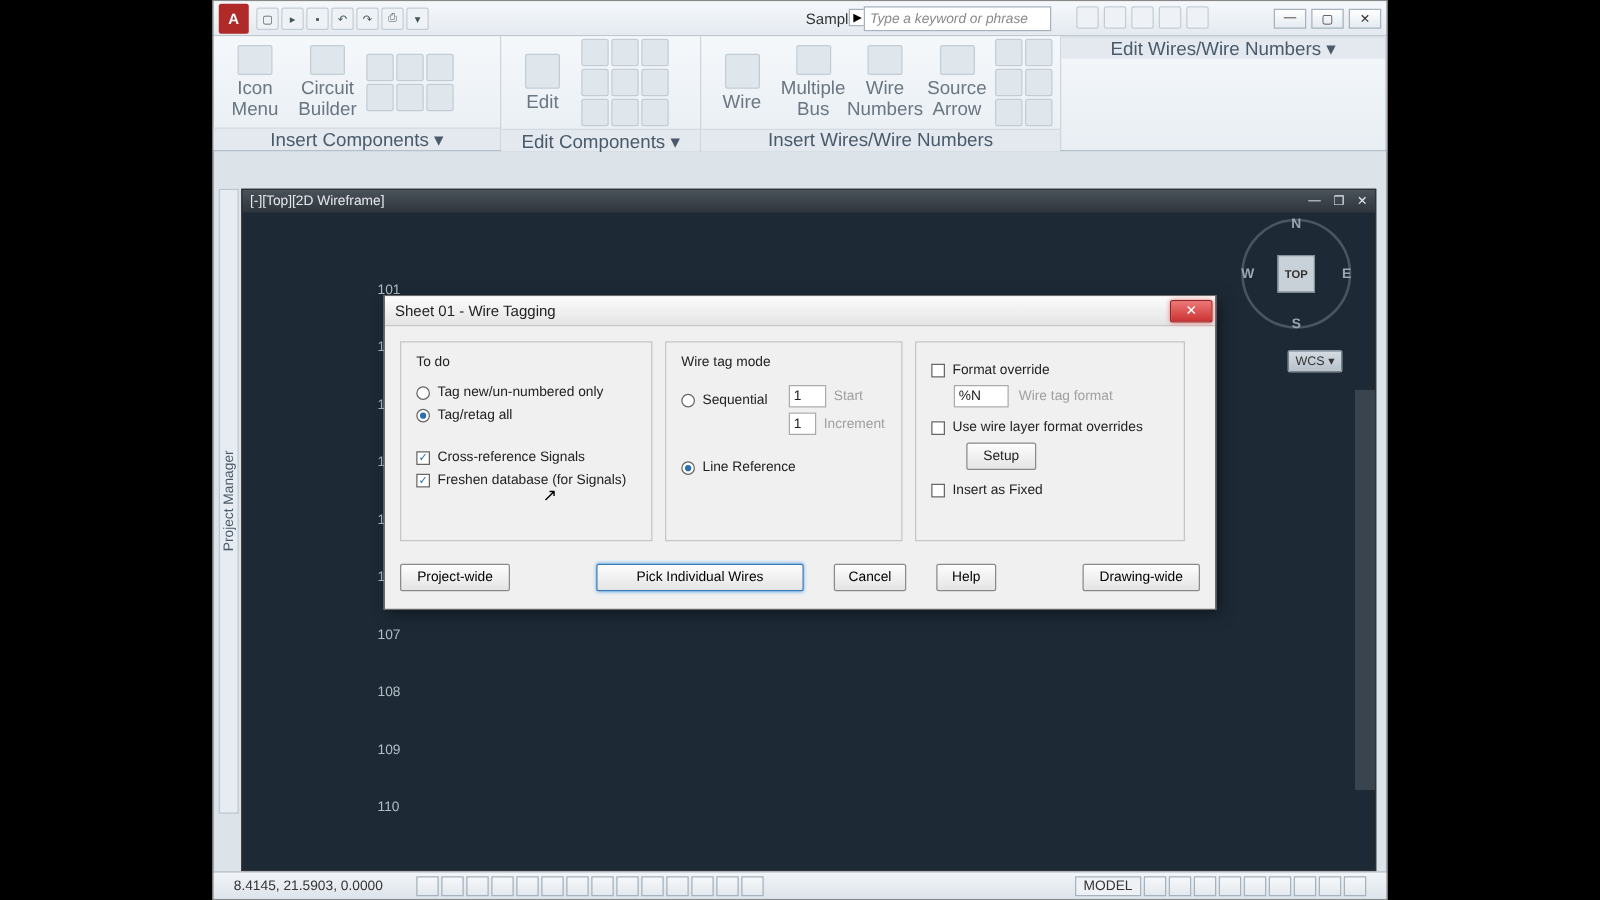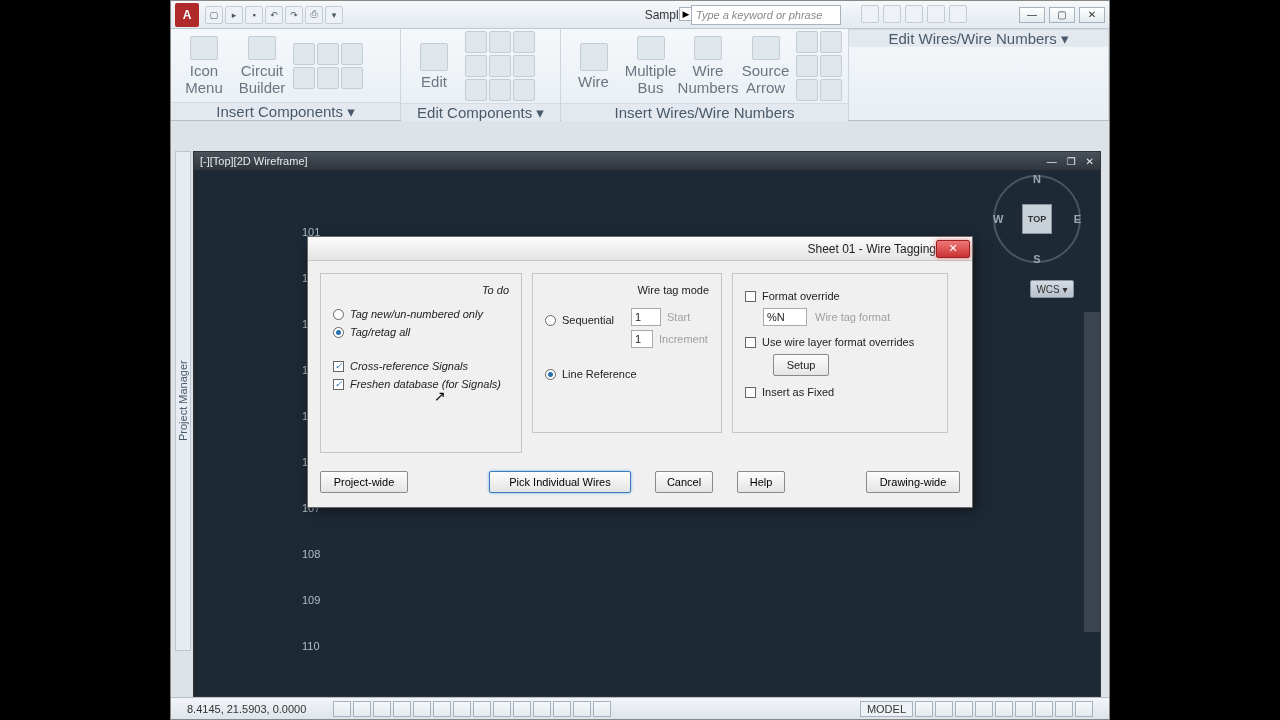--- a/index.html
+++ b/index.html
@@ -47,27 +47,27 @@
 .right-palette { position:absolute; right:0; top:160px; width:16px; height:320px; background:#3a444f; }
 
 .statusbar { position:absolute; left:0; right:0; bottom:0; height:22px; background: linear-gradient(#f2f5f8,#dde4eb); border-top:1px solid #b4bfc9; display:flex; align-items:center; font-size:11px; padding: 0 16px; gap:6px; color:#333; }
 .sb-coords { width: 140px; }
 .sb-btn-row { display:flex; gap:2px; }
 .sb-btn { width:18px; height:16px; border:1px solid #a6b2bd; background:linear-gradient(#f6f8fa,#e3e9ef); }
 .sb-right { margin-left:auto; display:flex; gap:2px; align-items:center; }
 .sb-model { padding: 1px 6px; border:1px solid #a6b2bd; background:#eef2f6; }
 
 
-.dialog { position:absolute; left: 307px; top: 236px; width: 666px; background:#f0f0f0; border:1px solid #6a6a6a; box-shadow: 3px 3px 12px rgba(0,0,0,0.5); text-align: right; }
+.dialog { position:absolute; left: 307px; top: 236px; width: 666px; background:#f0f0f0; border:1px solid #6a6a6a; box-shadow: 3px 3px 12px rgba(0,0,0,0.5); }
 .dlg-title { height: 24px; background: linear-gradient(#fcfcfc,#e4e4e4); border-bottom:1px solid #c8c8c8; display:flex; align-items:center; padding: 0 2px 0 8px; font-size:12px; }
 .dlg-title-text { flex:1; color:#222; }
 .dlg-close { width:34px; height:18px; background: linear-gradient(#e77,#c33); border:1px solid #922; color:#fff; display:flex; align-items:center; justify-content:center; font-size:11px; border-radius:2px; box-shadow: 0 0 4px #e77; }
 .dlg-body { padding: 12px; display:flex; gap:10px; font-size:11px; color:#222; }
 .panel { border:1px solid #c6c6c6; padding: 10px 12px; background:#f0f0f0; }
-.panel.todo { width: 202px; height: 180px; font-style: italic; }
+.panel.todo { width: 202px; height: 160px; }
 .panel.mode { width: 190px; height: 160px; }
 .panel.fmt { width: 216px; height: 160px; }
 .section-h { margin-bottom: 12px; }
 .radio-row, .check-row { display:flex; align-items:center; gap:6px; margin: 6px 0; }
 .radio-dot { width:11px; height:11px; border:1px solid #666; border-radius:50%; display:flex; align-items:center; justify-content:center; background:#fff; }
 .radio-dot.sel::after { content:""; width:5px; height:5px; background:#2a6fb0; border-radius:50%; }
 .check-box { width:11px; height:11px; border:1px solid #666; background:#fff; display:flex; align-items:center; justify-content:center; font-size:9px; color:#2a6fb0; line-height:1; }
 .check-box.sel::after { content:"✓"; }
 .tiny-input { width:30px; height:18px; border:1px solid #aaa; background:#fff; padding:0 3px; font-size:11px; display:flex; align-items:center; }
 .wide-input { width:44px; height:18px; border:1px solid #aaa; background:#fff; padding:0 3px; font-size:11px; display:flex; align-items:center; }
@@ -332,21 +332,21 @@
       </div>
       <div class="check-row">
         <div class="check-box"></div>
         <span>Insert as Fixed</span>
       </div>
     </div>
   </div>
   <div class="dlg-footer">
     <div class="btn" style="width:88px">Project-wide</div>
     <div style="flex:1; display:flex; justify-content:center; gap:24px;">
-      <div class="btn default" style="width:142px">Pick Individual Wires</div>
+      <div class="btn default" style="width:166px">Pick Individual Wires</div>
       <div class="btn" style="width:58px">Cancel</div>
       <div class="btn" style="width:48px">Help</div>
     </div>
     <div class="btn" style="width:94px">Drawing-wide</div>
   </div>
 </div>
 
 <div class="cursor"></div>
 
 </body></html>

